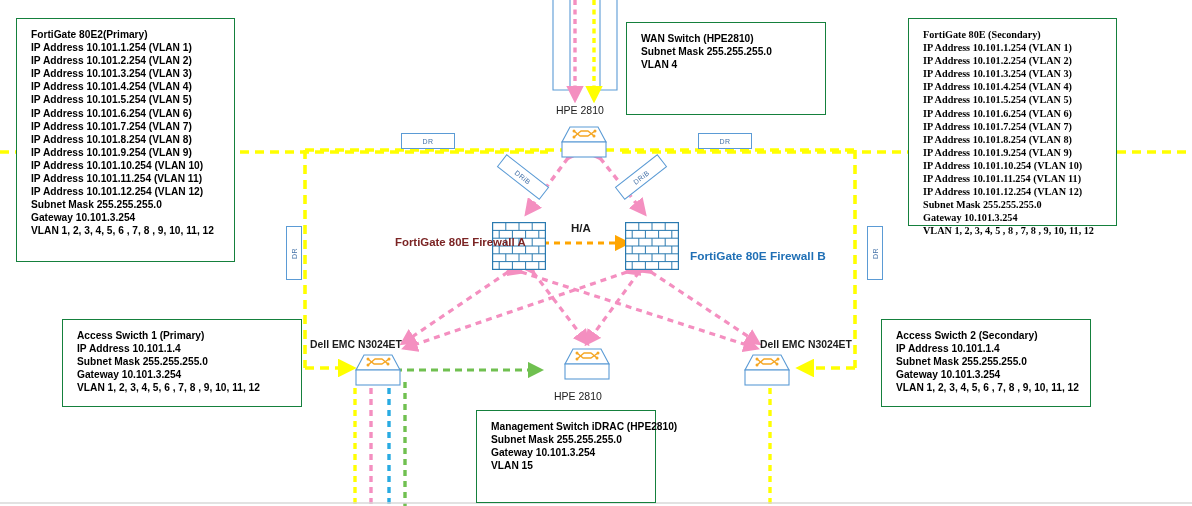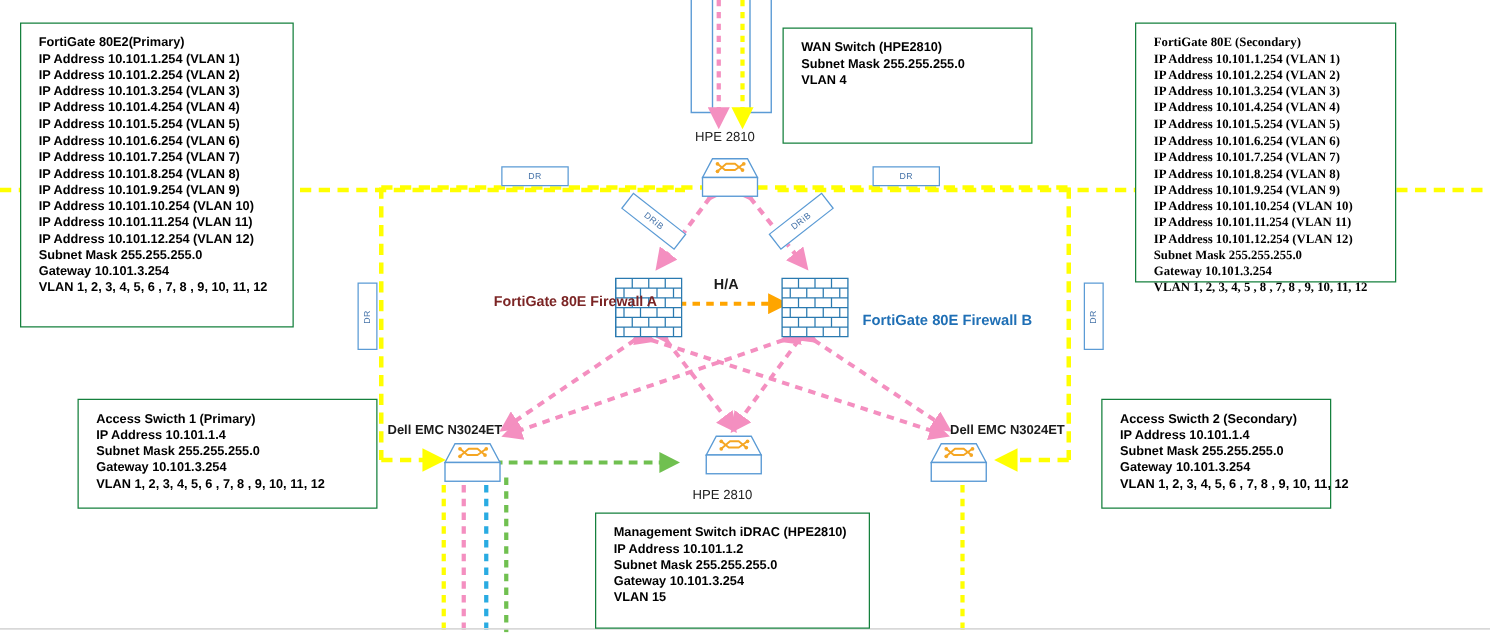--- a/index.html
+++ b/index.html
@@ -214,31 +214,30 @@
   </div>
 
   <div class="infobox" style="left:62px; top:319px; width:240px; height:88px;">
     <div class="line">Access Swicth 1 (Primary)</div>
     <div class="line">IP Address 10.101.1.4</div>
     <div class="line">Subnet Mask 255.255.255.0</div>
     <div class="line">Gateway 10.101.3.254</div>
     <div class="line">VLAN 1, 2, 3, 4, 5, 6 , 7, 8 , 9, 10, 11, 12</div>
   </div>
 
-  <div class="infobox" style="left:881px; top:319px; width:184px; height:88px;">
+  <div class="infobox" style="left:881px; top:319px; width:210px; height:88px;">
     <div class="line">Access Swicth 2 (Secondary)</div>
     <div class="line">IP Address 10.101.1.4</div>
     <div class="line">Subnet Mask 255.255.255.0</div>
     <div class="line">Gateway 10.101.3.254</div>
     <div class="line">VLAN 1, 2, 3, 4, 5, 6 , 7, 8 , 9, 10, 11, 12</div>
   </div>
 
-  <div class="infobox" style="left:476px; top:410px; width:220px; height:93px;">
+  <div class="infobox" style="left:476px; top:410px; width:180px; height:93px;">
     <div class="line">Management Switch iDRAC (HPE2810)</div>
-    <div class="line">IP Address 10.101.1.2</div>
     <div class="line">Subnet Mask 255.255.255.0</div>
     <div class="line">Gateway 10.101.3.254</div>
     <div class="line">VLAN 15</div>
   </div>
 
   <div class="drtag" style="left:401px; top:133px; width:54px; height:16px;">
     <span>DR</span>
   </div>
 
   <div class="drtag" style="left:698px; top:133px; width:54px; height:16px;">

